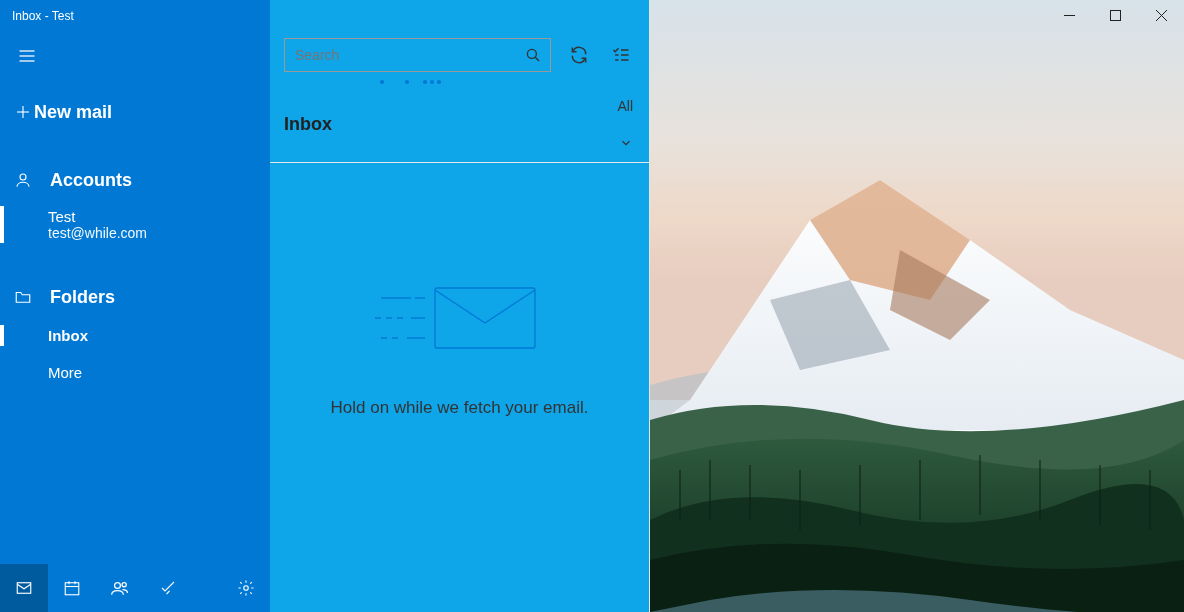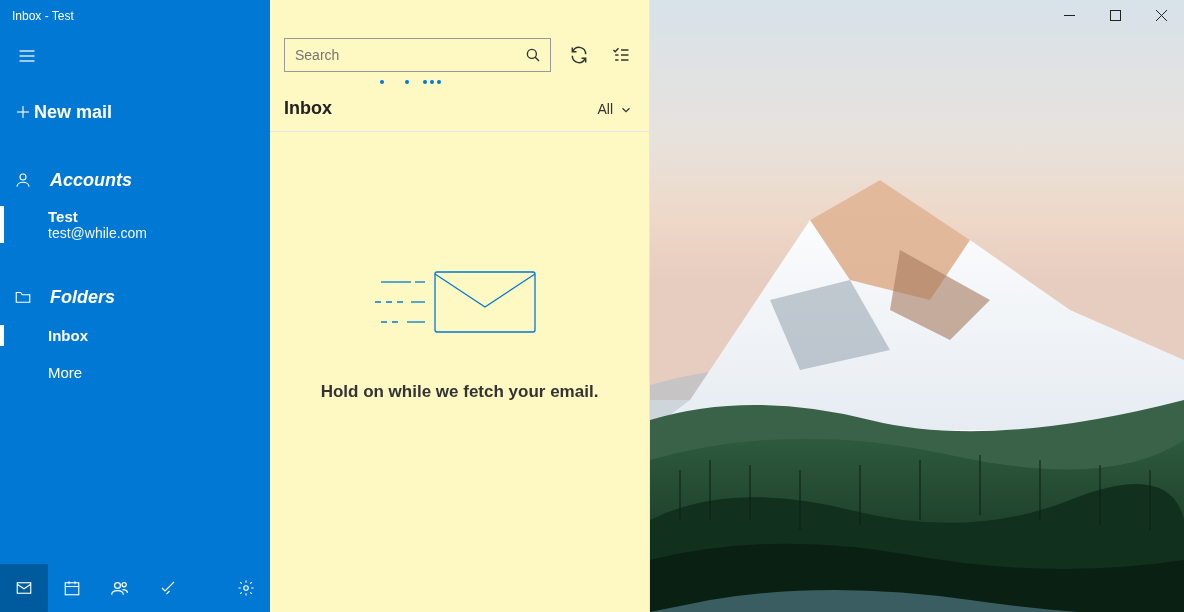--- a/index.html
+++ b/index.html
@@ -7,47 +7,47 @@
     .app { display: flex; width: 100%; height: 100%; position: relative; }
 
     
     .sidebar { width: 270px; background: #0078d4; color: #fff; display: flex; flex-direction: column; position: relative; }
     .titlebar-left { height: 32px; display: flex; align-items: center; padding-left: 12px; font-size: 12px; }
     .hamburger { height: 48px; display: flex; align-items: center; padding-left: 17px; cursor: pointer; }
     .hamburger svg { width: 20px; height: 20px; }
     .new-mail { height: 52px; display: flex; align-items: center; padding-left: 14px; gap: 2px; cursor: pointer; margin-top: 6px; }
     .new-mail span { font-size: 18px; font-weight: 600; }
     .section-header { display: flex; align-items: center; padding-left: 14px; gap: 18px; height: 40px; margin-top: 22px; }
-    .section-header span { font-size: 18px; font-weight: 600; font-style: italic; }
+    .section-header span { font-size: 18px; font-weight: 600; }
     .account-item { padding: 8px 0 8px 48px; position: relative; cursor: pointer; }
     .account-item .indicator { position: absolute; left: 0; top: 6px; bottom: 6px; width: 4px; background: #fff; }
-    .account-name { font-size: 15px; font-weight: 700; }
+    .account-name { font-size: 15px; font-weight: 400; }
     .account-email { font-size: 14px; opacity: .95; }
     .folders-header { margin-top: 28px; text-align: right; }
     .folder-item { padding: 10px 0 10px 48px; position: relative; cursor: pointer; font-size: 15px; }
     .folder-item.active .indicator { position: absolute; left: 0; top: 8px; bottom: 8px; width: 4px; background: #fff; }
     .folder-item.active { font-weight: 600; }
     .bottom-icons { position: absolute; bottom: 0; left: 0; right: 0; height: 48px; display: flex; align-items: center; }
     .bottom-icons .bicon { width: 48px; height: 48px; display: flex; align-items: center; justify-content: center; cursor: pointer; }
     .bottom-icons .bicon.active { background: #005a9e; }
     .bottom-icons .spacer { flex: 1; }
 
     
-    .list-pane { width: 380px; background: #fef9c3; border-right: 1px solid #e6e6e6; display: flex; flex-direction: column; position: relative; }
+    .list-pane { width: 380px; background: #0ea5e9; border-right: 1px solid #e6e6e6; display: flex; flex-direction: column; position: relative; }
     .toolbar { display: flex; align-items: center; gap: 14px; padding: 10px 14px 6px 14px; margin-top: 28px; }
     .search-box { flex: 1; display: flex; align-items: center; border: 1px solid #999; height: 34px; padding: 0 8px 0 10px; }
     .search-box input { flex: 1; border: none; outline: none; font-size: 14px; background: transparent; }
     .tool-btn { width: 28px; height: 28px; display: flex; align-items: center; justify-content: center; cursor: pointer; color: #333; }
     .loading-dots { height: 10px; position: relative; }
     .loading-dots .dot { position:absolute; top:2px; width:4px; height:4px; border-radius:50%; background:#0078d4; }
     .list-header { display: flex; align-items: center; justify-content: space-between; padding: 10px 16px 12px 14px; border-bottom: 1px solid #e6e6e6; }
     .list-header .title { font-size: 18px; font-weight: 600; color: #222; }
-    .filter { display: flex; align-items: flex-end; gap: 6px; font-size: 14px; color: #333; cursor: pointer; }
+    .filter { display: flex; align-items: flex-end; gap: 22px; font-size: 14px; color: #333; cursor: pointer; flex-direction: column; }
     .empty-state { flex: 1; display: flex; flex-direction: column; align-items: center; justify-content: center; gap: 40px; padding-bottom: 80px; }
-    .empty-state .msg { font-size: 17px; color: #333; font-weight: bold; }
+    .empty-state .msg { font-size: 17px; color: #333; }
 
     
     .reading-pane { flex: 1; position: relative; overflow: hidden; }
     .bg-svg { position: absolute; inset: 0; width: 100%; height: 100%; }
     .window-controls { position: absolute; top: 0; right: 0; display: flex; }
     .wc { width: 46px; height: 30px; display: flex; align-items: center; justify-content: center; cursor: pointer; color: #222; }
   </style>
 </head>
 <body>
 

